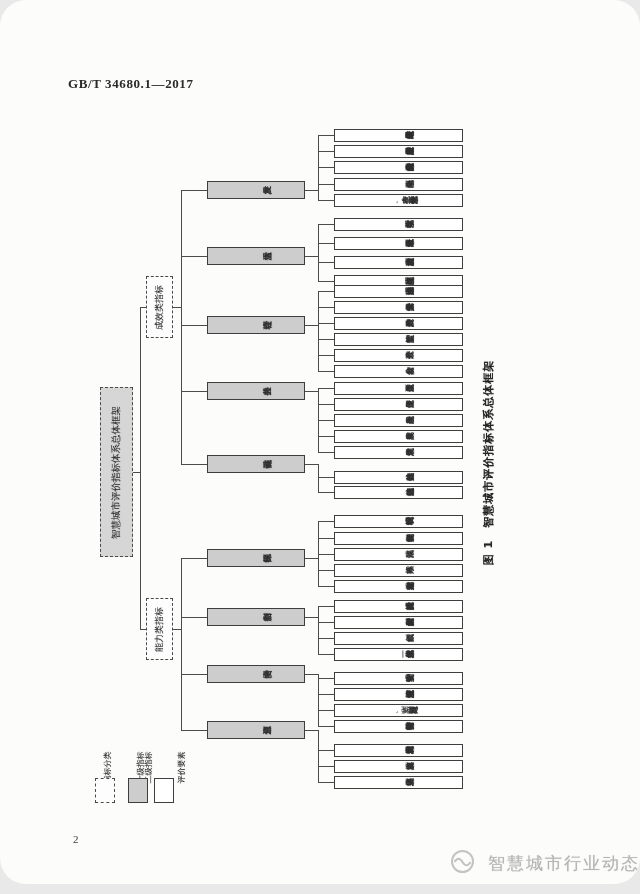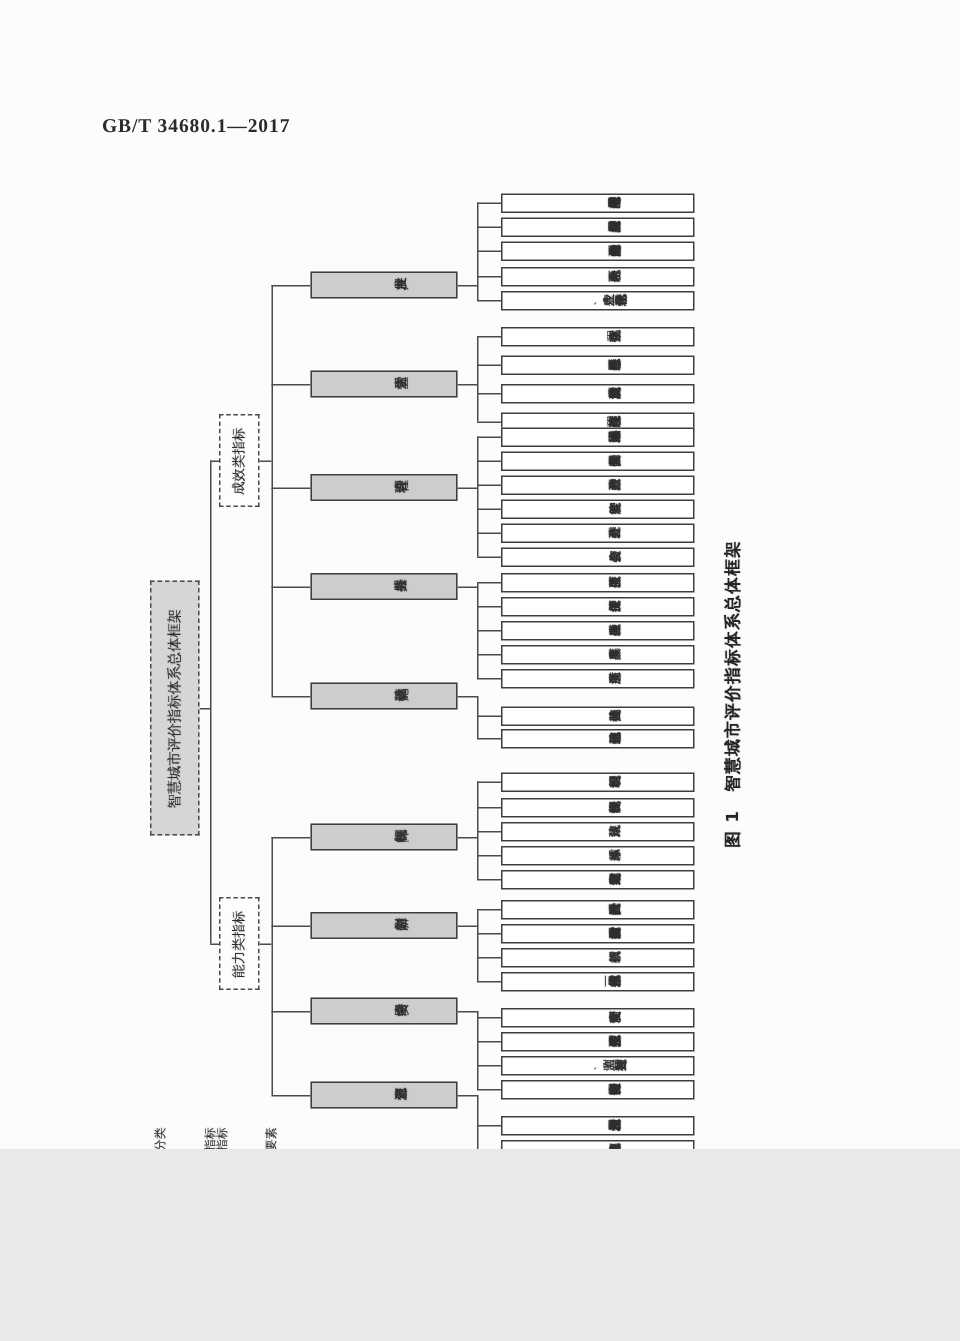--- a/index.html
+++ b/index.html
@@ -1,19 +1,19 @@
 <!DOCTYPE html>
 <html><head>
 <meta charset="utf-8">
 <style>
   html,body{margin:0;padding:0;background:#e9e9e9;}
   .page{
-    position:relative;width:640px;height:766px;margin:0 auto;
+    position:relative;width:640px;height:884px;margin:0 auto;
     background:#fcfcfb;overflow:hidden;
-    font-family:"DejaVu Sans",sans-serif;color:#2e2e2e;
+    font-family:"DejaVu Sans",sans-serif;color:#2e2e2e;border-radius:26px;
   }
   .hdr{
     position:absolute;left:68px;top:76px;
     font-family:"Liberation Serif",serif;font-weight:bold;
     font-size:13px;letter-spacing:.6px;color:#2a2a2a;
   }
   .pgnum{
     position:absolute;left:73px;top:833px;
     font-family:"Liberation Serif",serif;font-size:11px;color:#3d3d3d;
   }
@@ -305,14 +305,23 @@
       <span class="vtext">二级指标</span>
       <span class="vtext">评价要素</span>
     </div>
     <div class="bx dashed" style="left:95px;top:778px;width:20px;height:25px;"></div>
     <div class="bx gray" style="left:128px;top:778px;width:20px;height:25px;"></div>
     <div class="bx" style="left:154px;top:778px;width:20px;height:25px;"></div>
   </div>
 
   <div class="pgnum">2</div>
 
+  <div class="wm">
+    <span>
+      <svg width="27" height="27" viewBox="0 0 27 27">
+        <circle cx="13.5" cy="13.5" r="10.5" fill="none" stroke="#c3c3c3" stroke-width="2"></circle>
+        <path d="M5.5 14 q4 -6.5 8 0 t8 0" fill="none" stroke="#c3c3c3" stroke-width="2"></path>
+      </svg>
+    </span>
+    <span class="wm-text">智慧城市行业动态</span>
+  </div>
 
 </div>
 
 </body></html>

